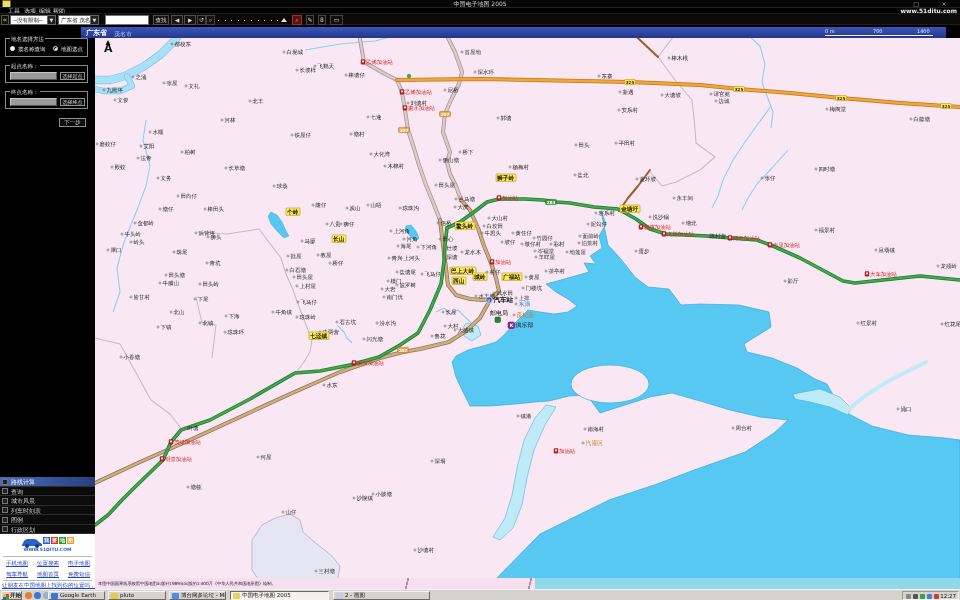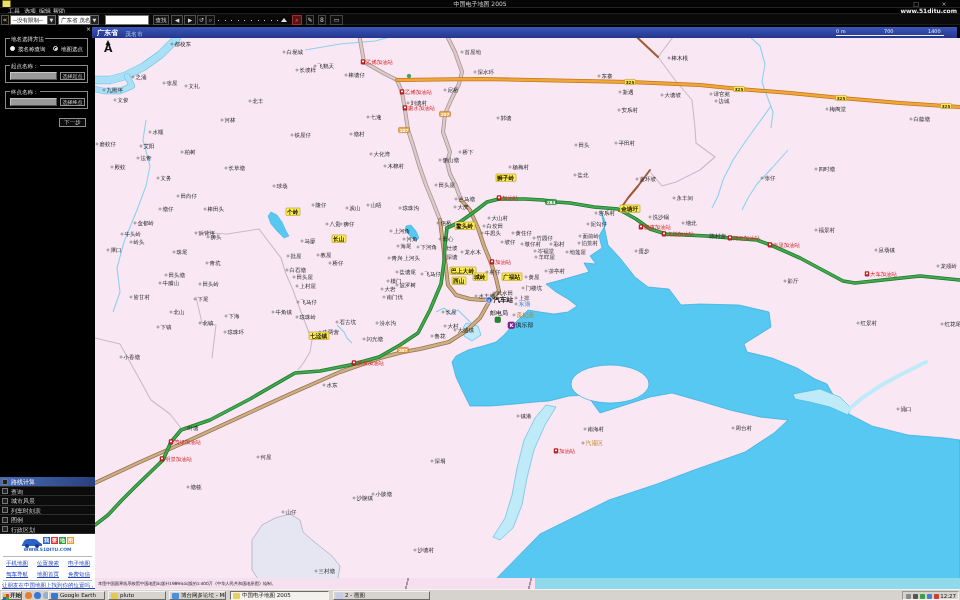--- a/index.html
+++ b/index.html
@@ -59,21 +59,21 @@
   .func-item .flabel{position:absolute;left:11px;top:0;}
   .func-item.active{background:linear-gradient(90deg,#4a6cb8,#27407e);color:#fff;}
   #white-panel{position:absolute;left:0;top:509px;width:95px;height:55px;background:#fff;}
   #logo{position:absolute;left:0;top:3px;width:95px;height:20px;text-align:center;}
   .logo-sq{display:inline-block;width:7px;height:7px;color:#fff;font-size:5px;line-height:7px;font-weight:bold;margin:0 0.5px;vertical-align:top;}
   #logo-site{position:absolute;left:0;top:13px;width:95px;text-align:center;color:#2b62c8;font-size:4.5px;font-weight:bold;}
   .hr{position:absolute;left:3px;width:89px;height:0;border-top:1px solid #b8b8b8;}
   .plink{position:absolute;color:#2244bb;font-size:5.5px;line-height:6px;text-decoration:underline;}
   #promo{position:absolute;left:2px;top:47.5px;width:93px;color:#2244bb;font-size:5.5px;line-height:7px;text-decoration:underline;white-space:nowrap;overflow:hidden;}
   
-  #mapbar{position:absolute;left:92px;top:27px;width:865px;height:11px;background:linear-gradient(180deg,#3a57b8,#24368e);}
+  #mapbar{position:absolute;left:81px;top:27px;width:865px;height:11px;background:linear-gradient(180deg,#3a57b8,#24368e);}
   #map-province{position:absolute;left:5px;top:1.5px;color:#fff;font-size:7px;font-weight:bold;line-height:8px;}
   #map-city{position:absolute;left:33px;top:2.5px;color:#b9c6ee;font-size:6px;line-height:7px;}
   #scalebar{position:absolute;right:6px;top:1px;width:115px;height:9px;color:#e8edfa;font-size:5px;}
   #scalebar .sb-line{position:absolute;left:0;top:6.5px;width:108px;height:1.5px;background:#f0f0f0;}
   #scalebar .sb-t0{position:absolute;left:0;top:0;}
   #scalebar .sb-t1{position:absolute;left:48px;top:0;}
   #scalebar .sb-t2{position:absolute;left:92px;top:0;}
   #map{position:absolute;left:95px;top:38px;width:865px;height:540px;background:#f9e8f4;}
   
   #statusbar{position:absolute;left:95px;top:578px;width:865px;height:11px;background:#f6dfee;overflow:hidden;}

